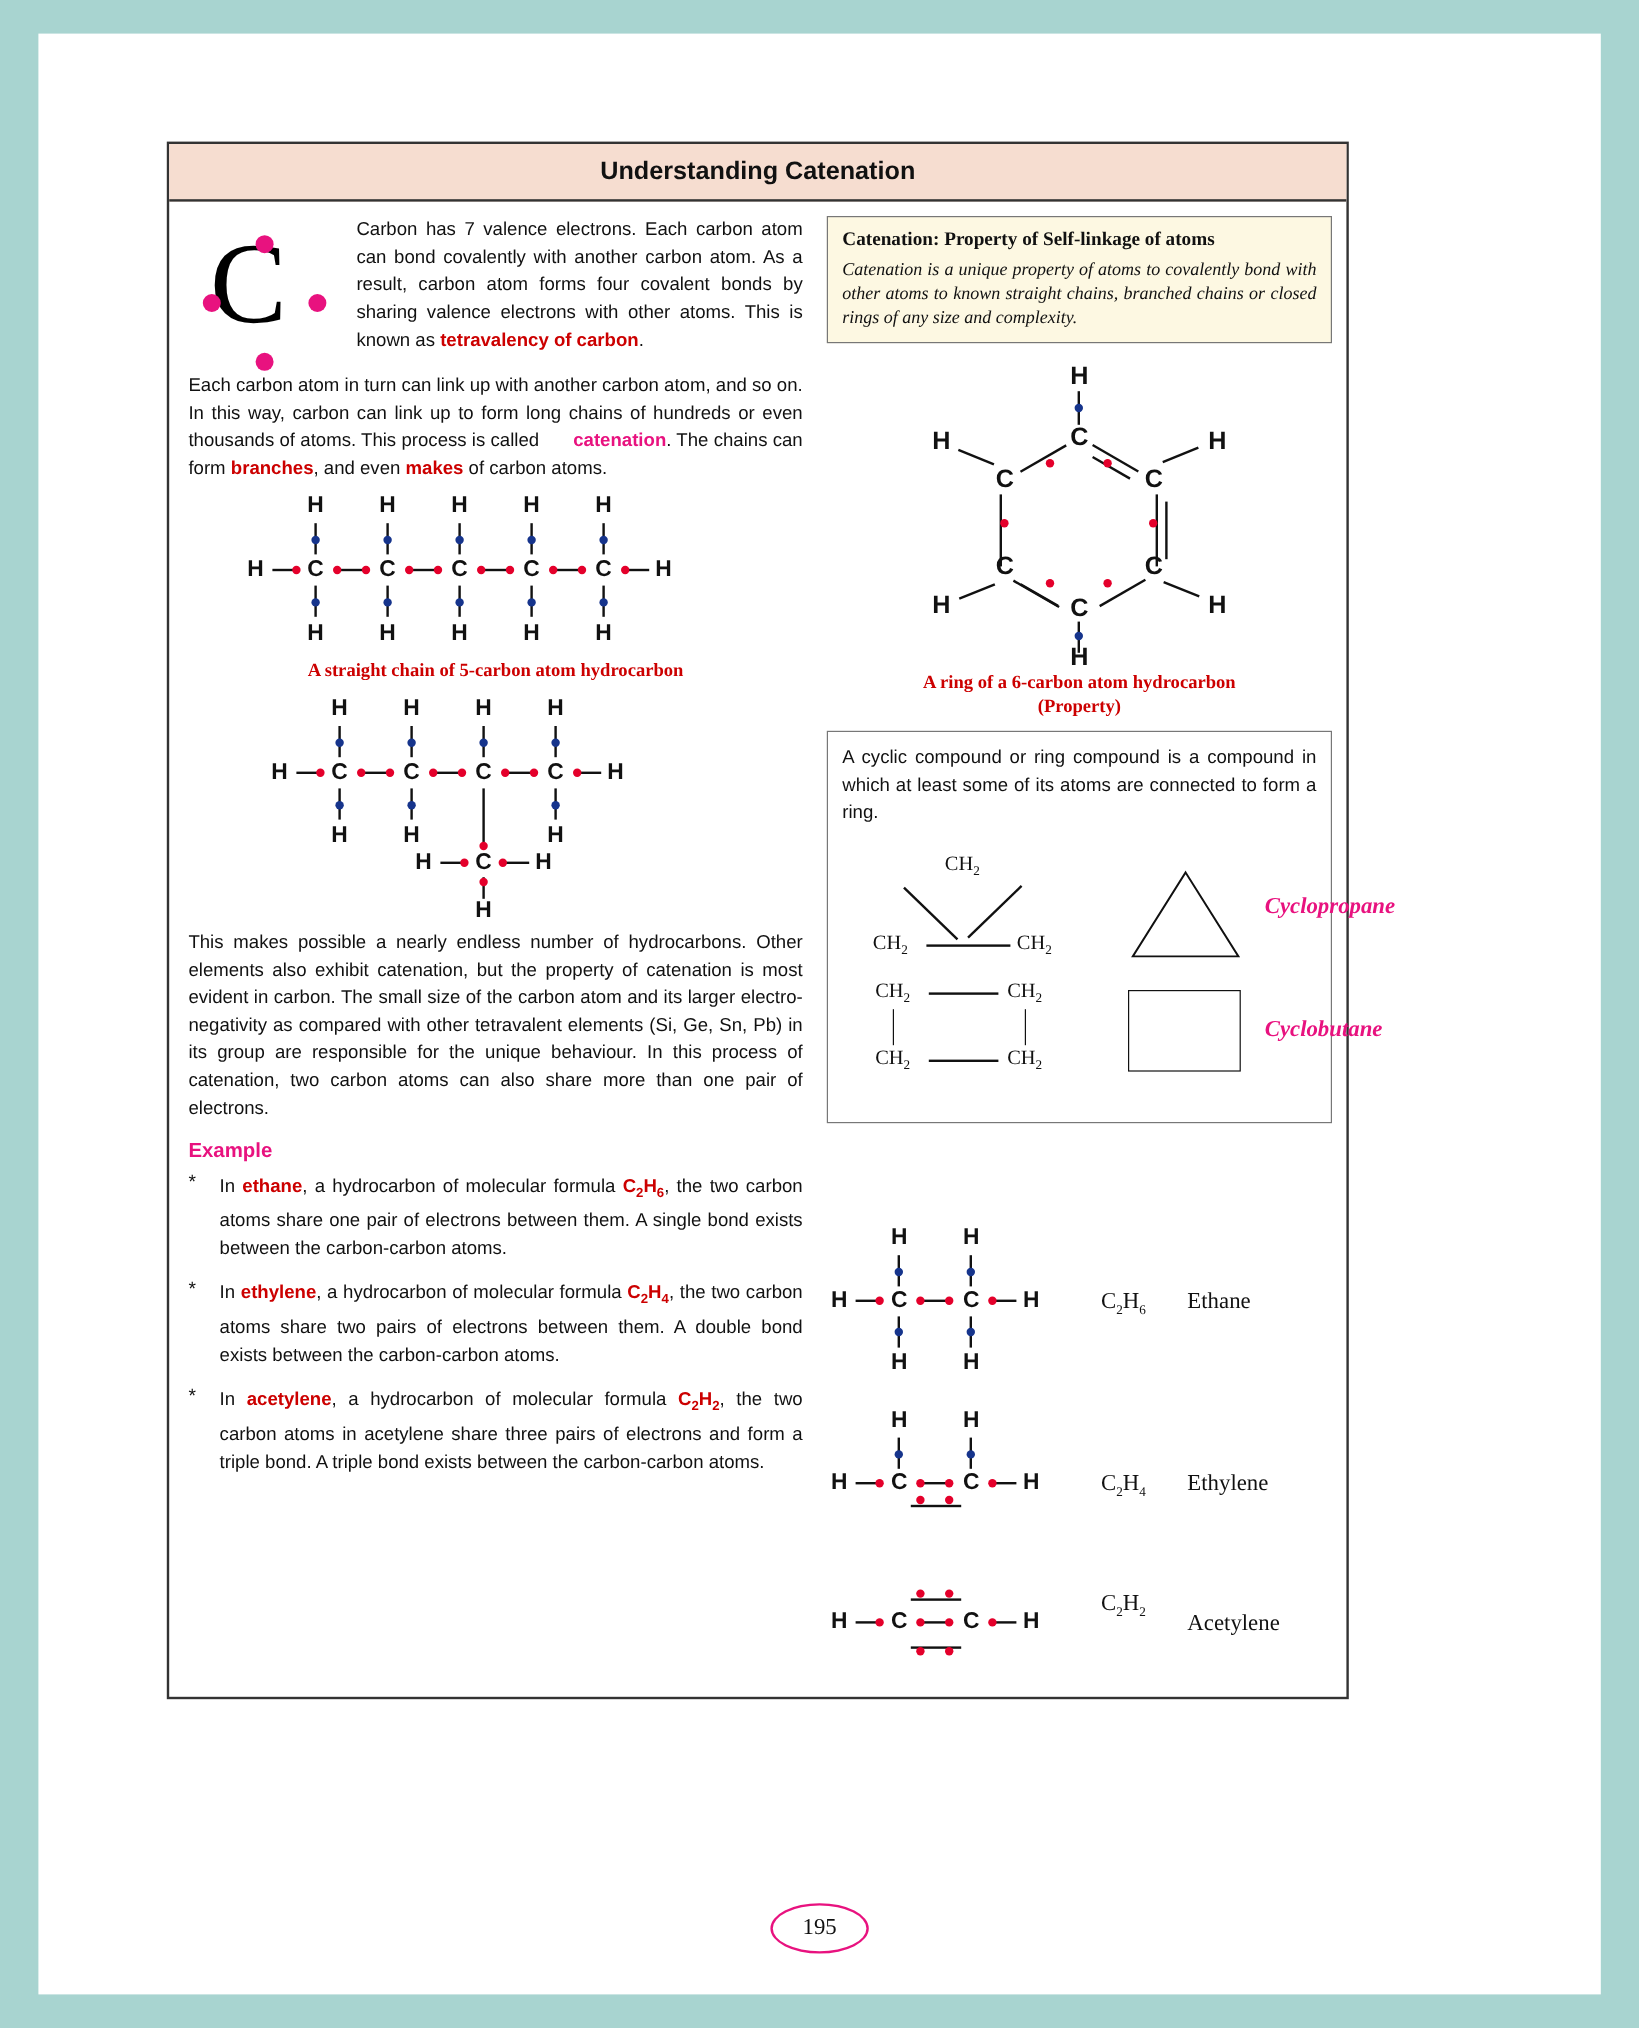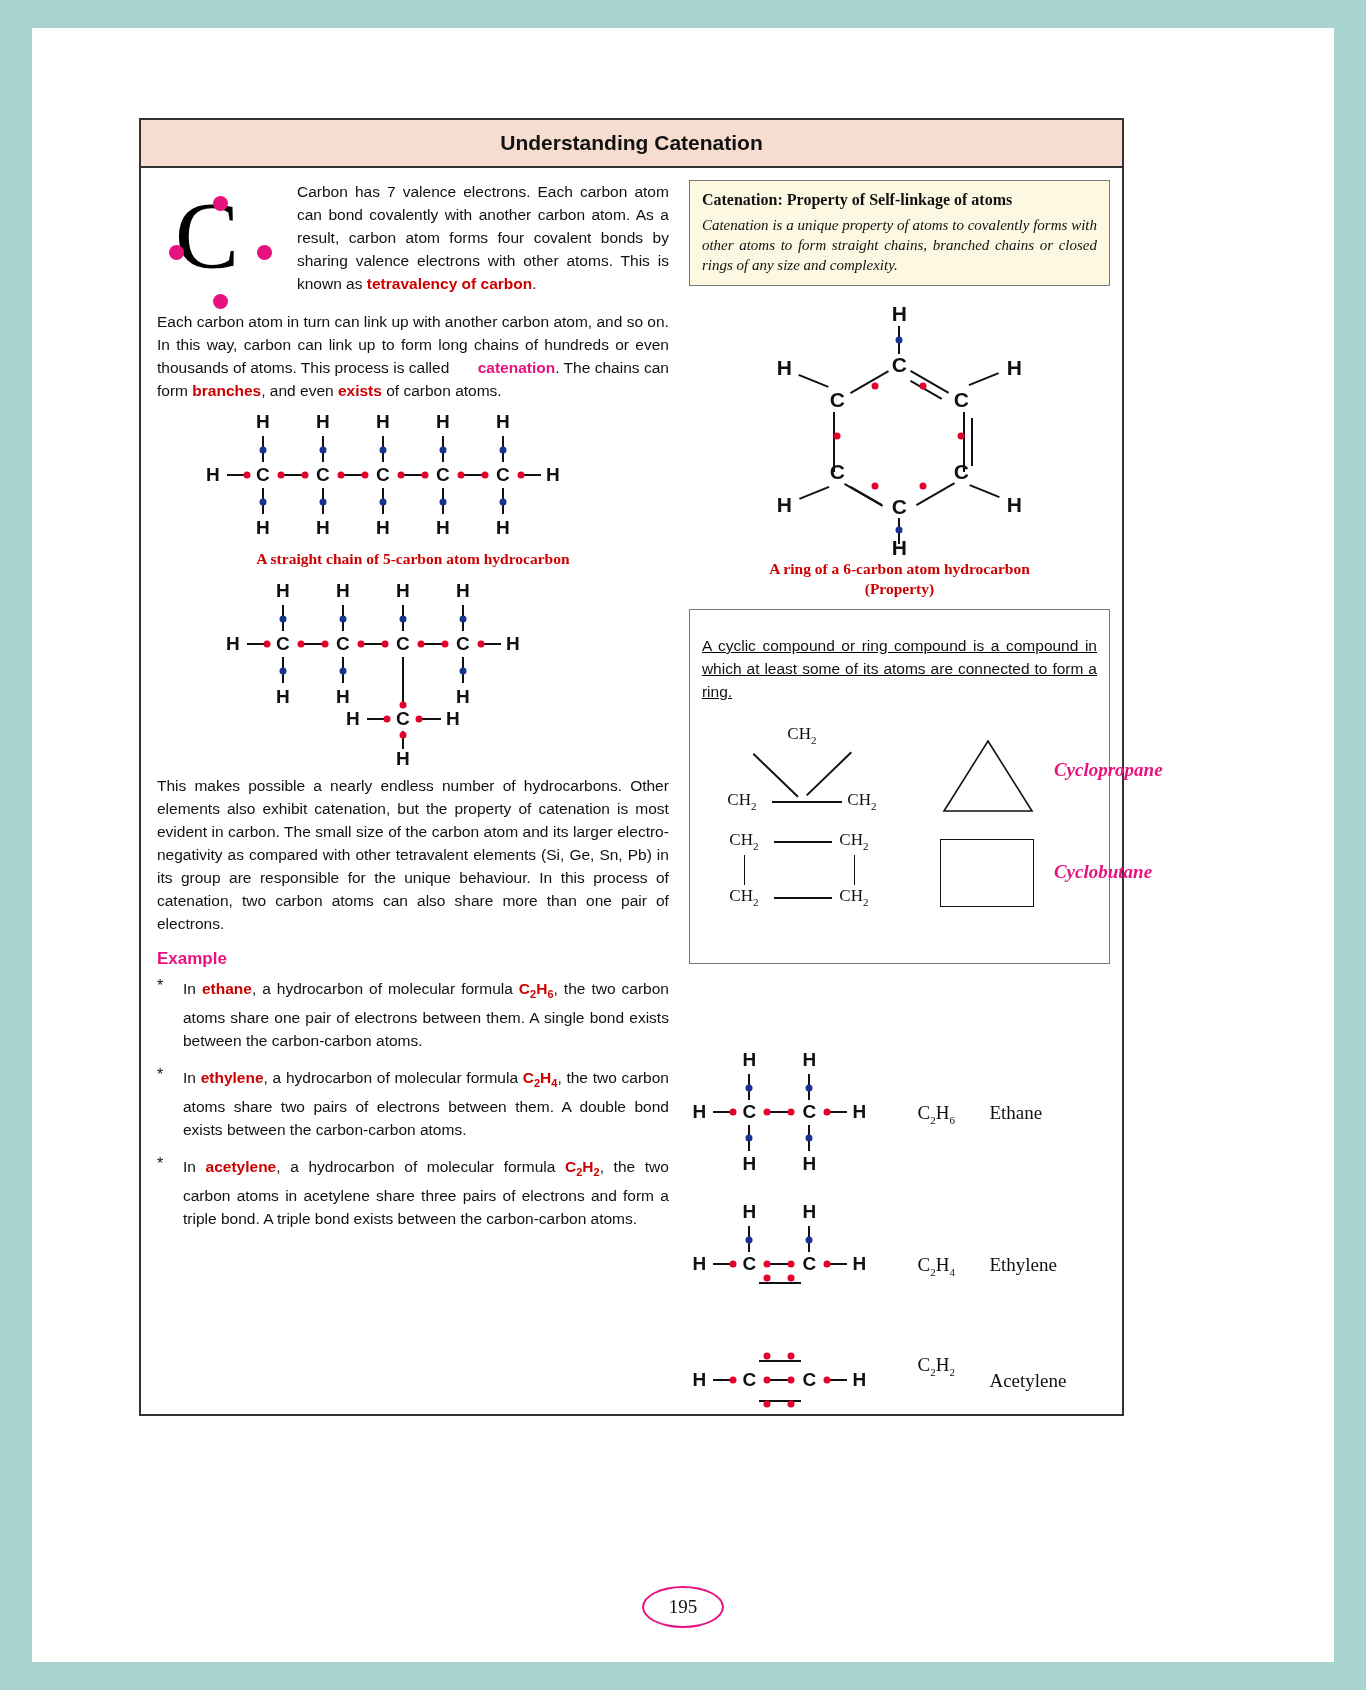--- a/index.html
+++ b/index.html
@@ -67,21 +67,21 @@
     font-family:"Liberation Serif",serif;
     font-size:16px;font-weight:bold;color:#111;
   }
   .infobox p{
     margin:0;
     font-family:"Liberation Serif",serif;
     font-style:italic;font-size:15px;line-height:20px;color:#111;
     text-align:justify;
   }
   .plainbox{
-    border:1px solid #777;background:#fff;padding:24px 12px;box-sizing:border-box;text-decoration:underline;
+    border:1px solid #777;background:#fff;padding:10px 12px;box-sizing:border-box;
   }
   .plainbox p{
     margin:0 0 6px 0;font-family:"Liberation Sans",sans-serif;
     font-size:15.5px;line-height:23px;color:#111;text-align:justify;
   }
 
   .caption{
     text-align:center;
     font-family:"Liberation Serif",serif;
     font-weight:bold;font-size:15.5px;color:#cc0000;
@@ -166,21 +166,21 @@
           <span class="dot" style="left:56px;top:16px;"></span>
           <span class="dot" style="left:12px;top:65px;"></span>
           <span class="dot" style="left:100px;top:65px;"></span>
           <span class="dot" style="left:56px;top:114px;"></span>
           <div class="intro-text">
             <span>Carbon has 7 valence electrons. Each carbon atom can bond covalently with another carbon atom. As a result, carbon atom forms four covalent bonds by sharing valence electrons with other atoms. This is known as </span><span class="red">tetravalency of carbon</span><span>.</span>
           </div>
         </div>
 
         <p class="body">
-          <span>Each carbon atom in turn can link up with another carbon atom, and so on. In this way, carbon can link up to form long chains of hundreds or even thousands of atoms. This process is called </span><span class="pink">catenation</span><span>. The chains can form </span><span class="red">branches</span><span>, and even </span><span class="red">exists</span><span> of carbon atoms.</span>
+          <span>Each carbon atom in turn can link up with another carbon atom, and so on. In this way, carbon can link up to form long chains of hundreds or even thousands of atoms. This process is called </span><span class="pink">catenation</span><span>. The chains can form </span><span class="red">branches</span><span>, and even </span><span class="red">makes</span><span> of carbon atoms.</span>
         </p>
 
         <div class="struct" style="width:420px;height:135px;">
 
           <div class="atom" style="left:60px;top:12px;">H</div>
           <div class="atom" style="left:120px;top:12px;">H</div>
           <div class="atom" style="left:180px;top:12px;">H</div>
           <div class="atom" style="left:240px;top:12px;">H</div>
           <div class="atom" style="left:300px;top:12px;">H</div>
 
@@ -325,21 +325,21 @@
             <span>In </span><span class="red">acetylene</span><span>, a hydrocarbon of molecular formula </span><span class="red"><span>C</span><sub>2</sub><span>H</span><sub>2</sub></span><span>, the two carbon atoms in acetylene share three pairs of electrons and form a triple bond. A triple bond exists between the carbon-carbon atoms.</span>
           </div>
         </div>
 
       </div>
 
       <div class="col-right">
 
         <div class="infobox">
           <h4>Catenation: Property of Self-linkage of atoms</h4>
-          <p>Catenation is a unique property of atoms to covalently forms with other atoms to form straight chains, branched chains or closed rings of any size and complexity.</p>
+          <p>Catenation is a unique property of atoms to covalently bond with other atoms to known straight chains, branched chains or closed rings of any size and complexity.</p>
         </div>
 
         <div class="benz" style="height:255px;margin-top:14px;">
 
           <div class="atom" style="left:200px;top:65px;">C</div>
           <div class="atom" style="left:138px;top:100px;">C</div>
           <div class="atom" style="left:262px;top:100px;">C</div>
           <div class="atom" style="left:138px;top:172px;">C</div>
           <div class="atom" style="left:262px;top:172px;">C</div>
           <div class="atom" style="left:200px;top:207px;">C</div>

